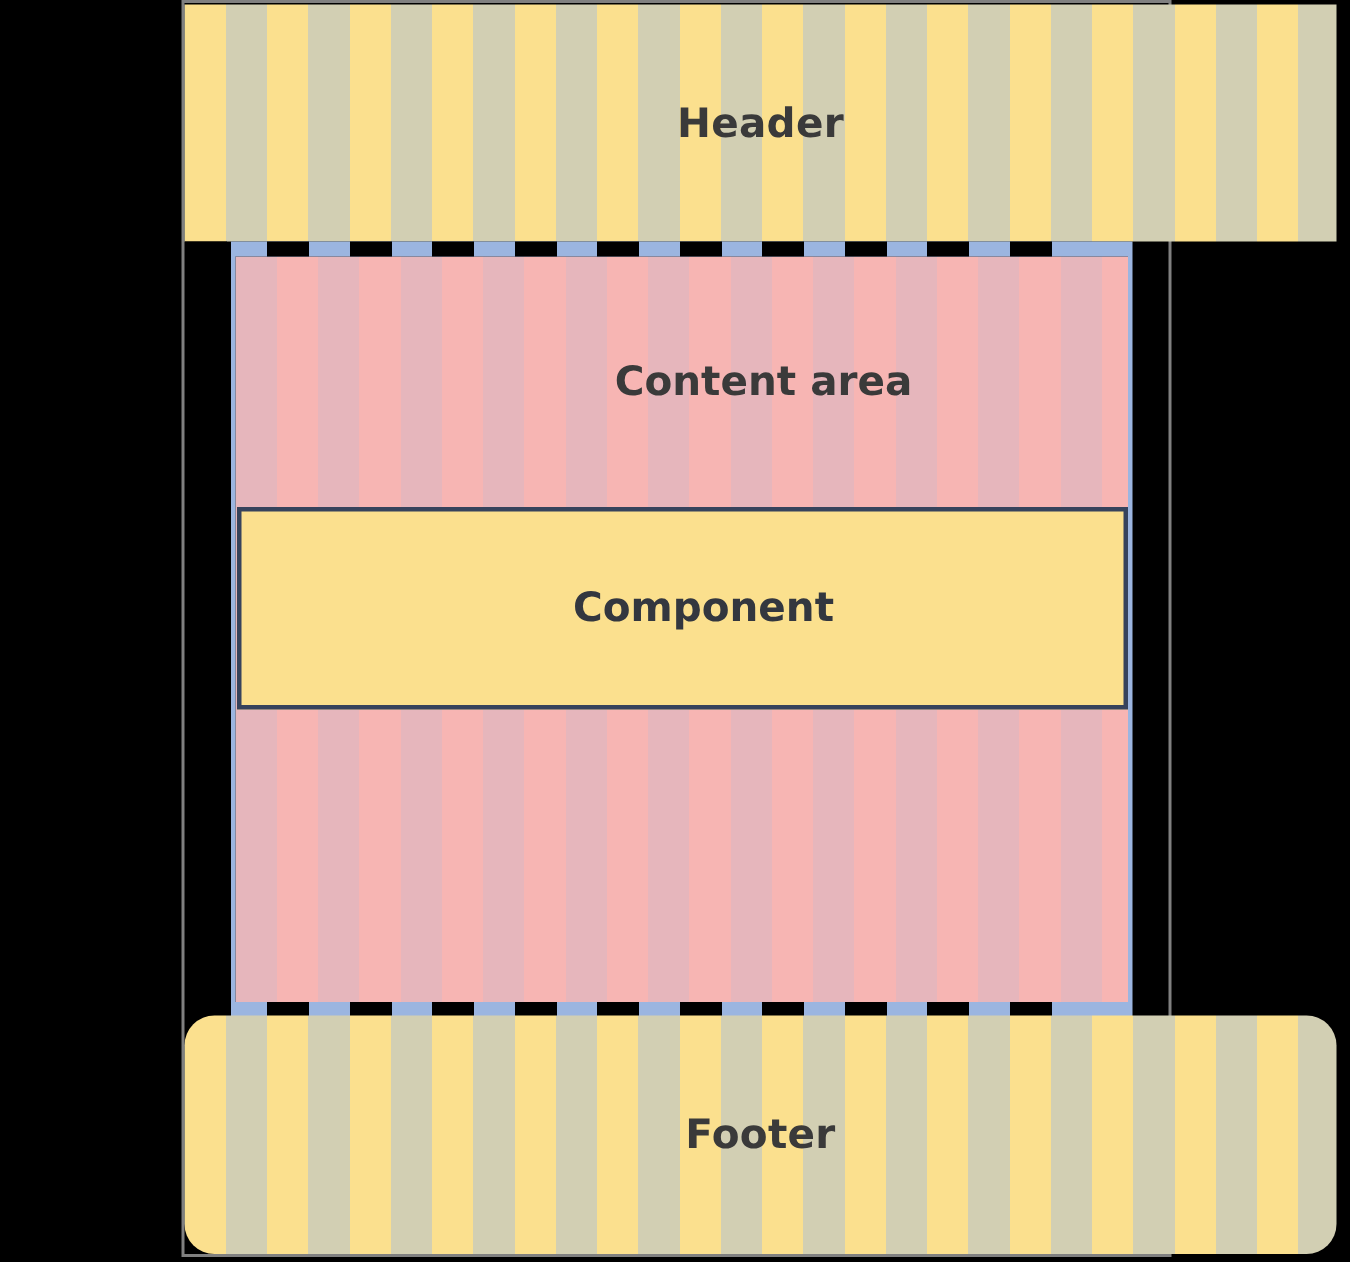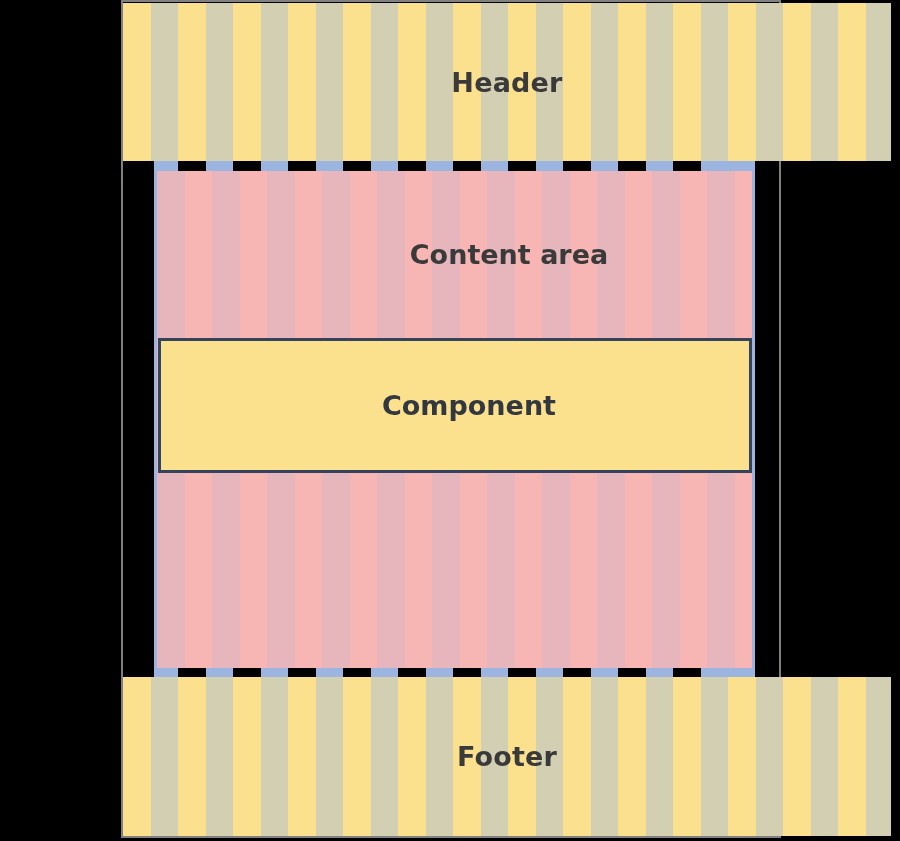--- a/index.html
+++ b/index.html
@@ -65,20 +65,21 @@
     align-items: center;
     justify-content: center;
   }
   #header-region {
     top: 1px;
     height: 158px;
   }
   #footer-region {
     top: 675px;
     height: 159px;
+    border-radius: 20px;
   }
   .region-label {
     font-size: 27px;
     font-weight: bold;
     color: #3a3a3a;
     letter-spacing: 0.2px;
     user-select: none;
   }
 
   

